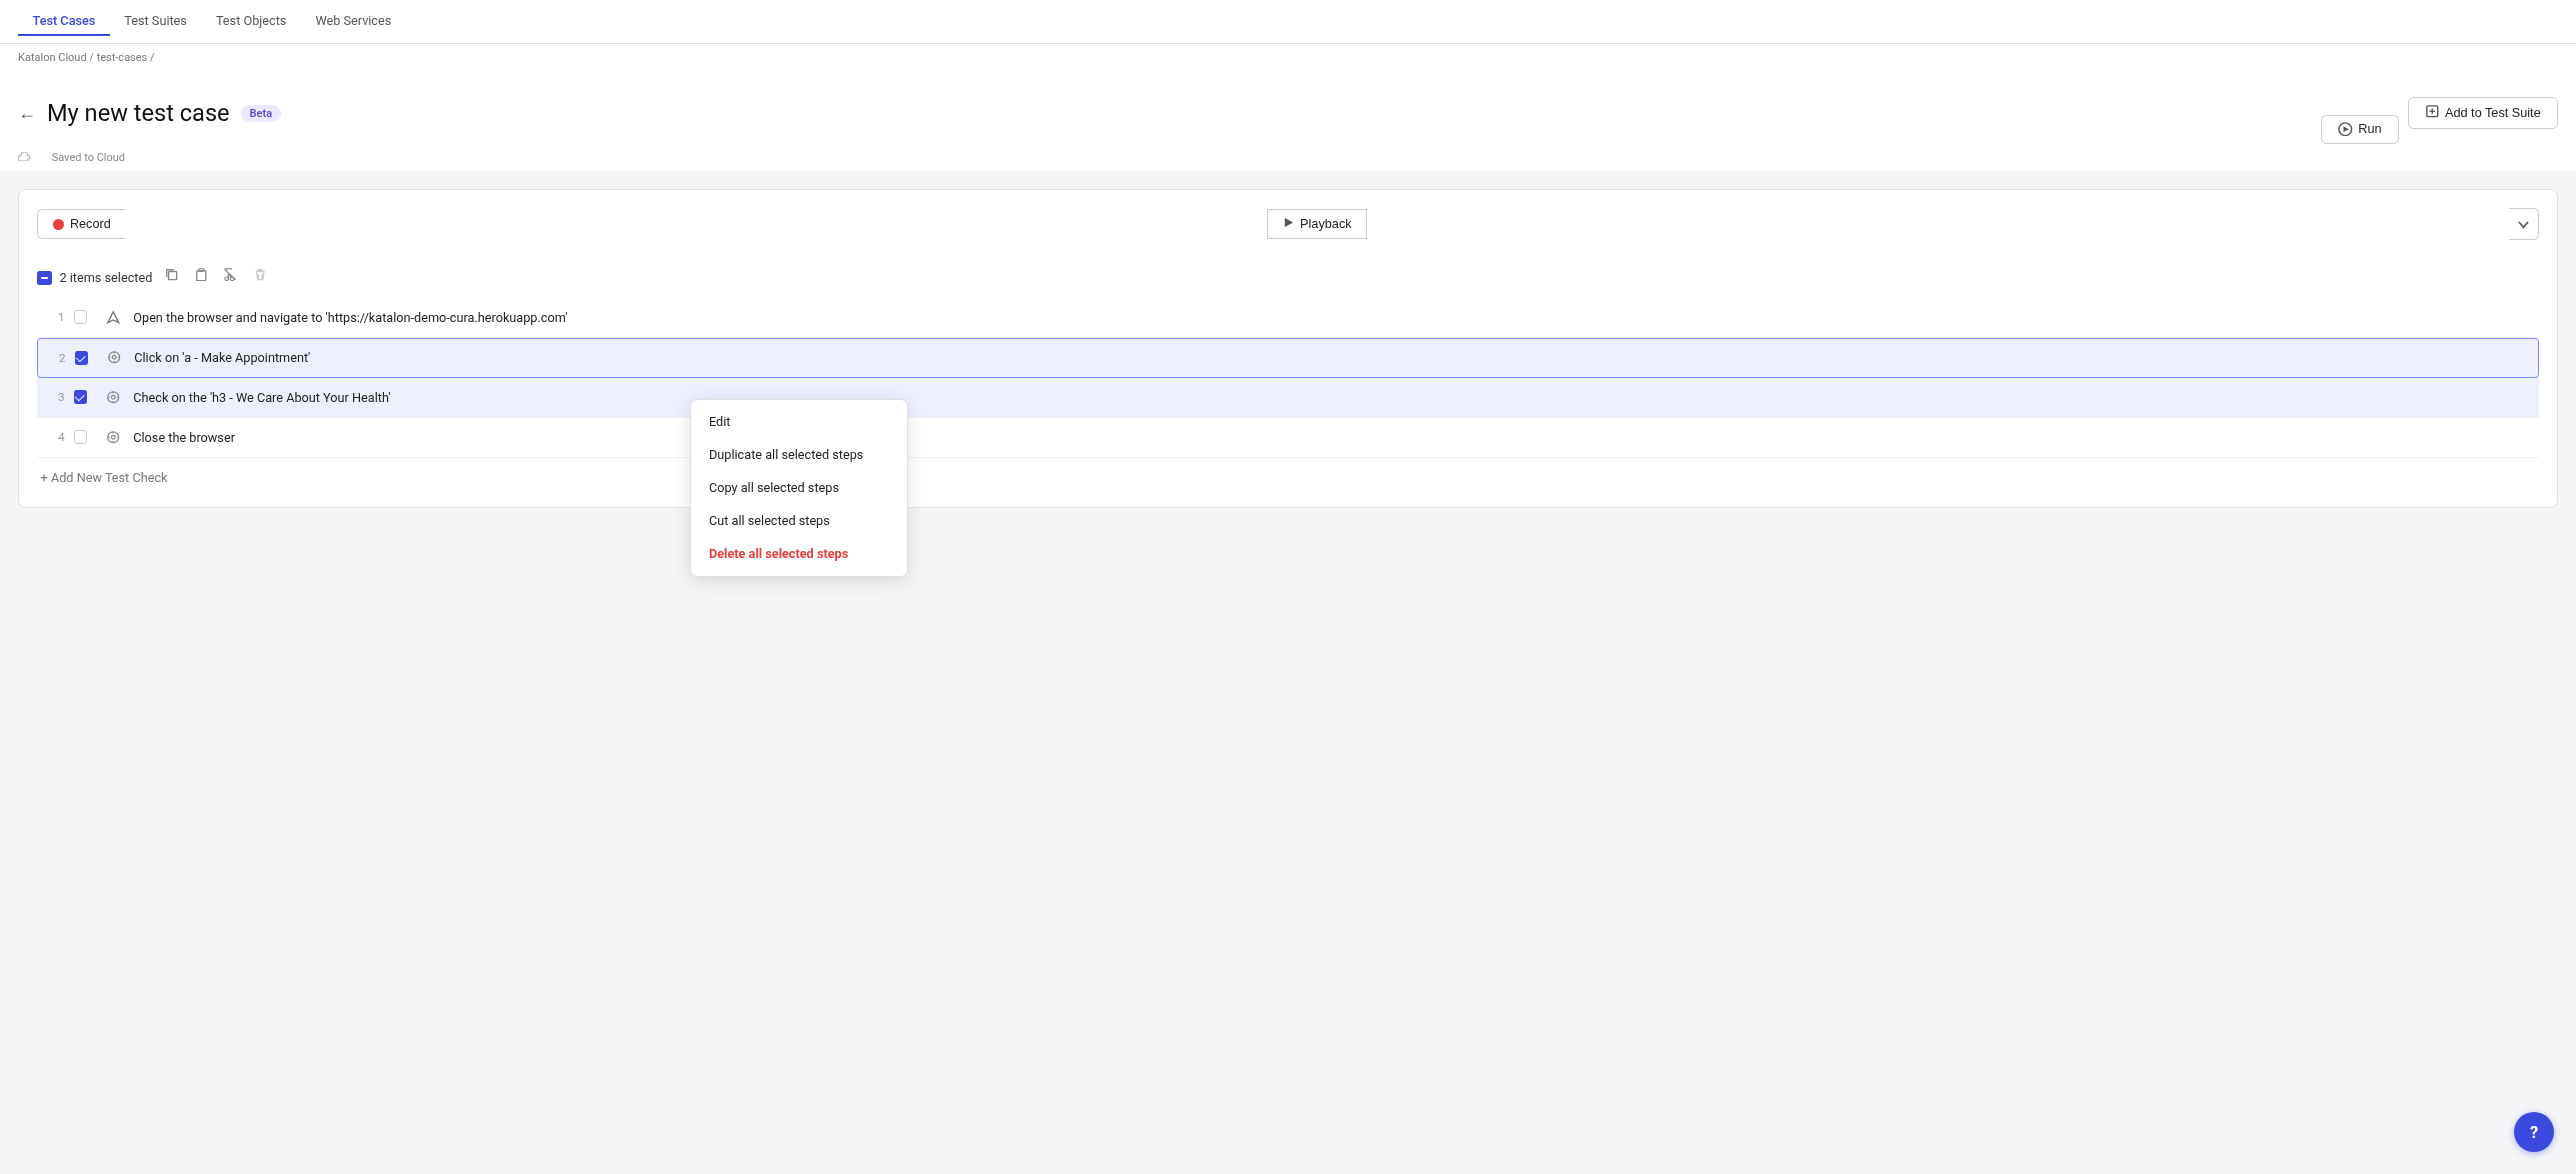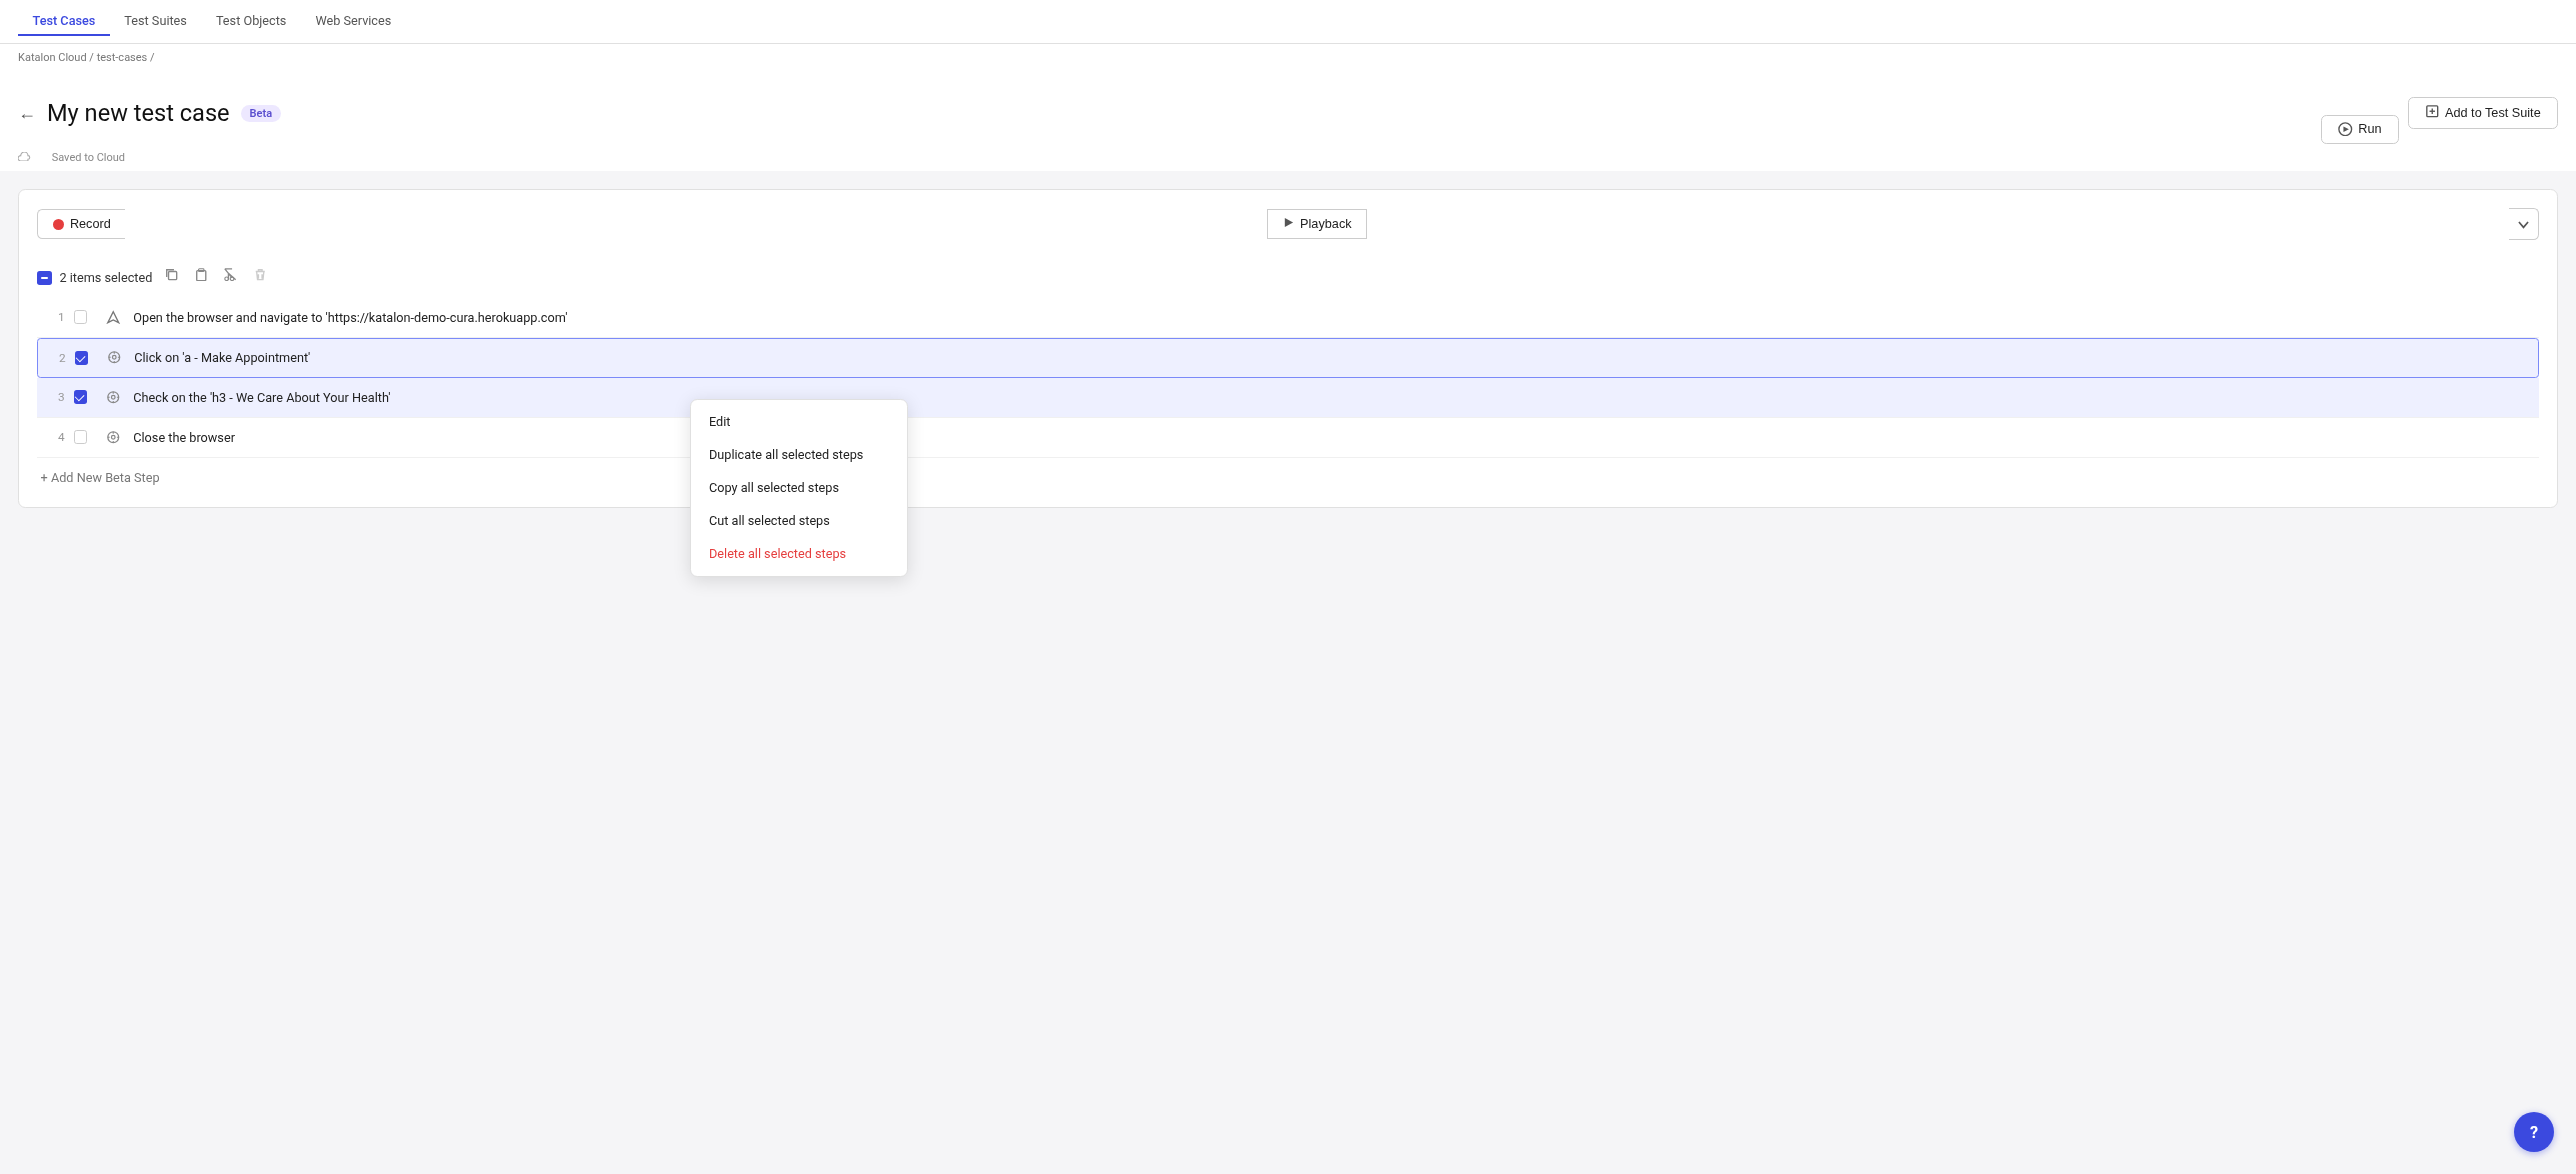--- a/index.html
+++ b/index.html
@@ -325,21 +325,21 @@
       padding: 5.4px 0;
       top: 399px;
       left: 690px;
     }
     .context-menu-item {
       padding: 9px 18px;
       cursor: pointer;
       font-size: 12.7px;
       color: #222;
     }
-    .context-menu-item.danger { color: #e53e3e; }
+    .context-menu-item.danger { color: #e53e3e; font-weight: bold; }
 
     
     .help-btn {
       position: fixed;
       bottom: 22px;
       right: 22px;
       width: 40px;
       height: 40px;
       background: #3b49df;
       border-radius: 50%;
@@ -528,21 +528,21 @@
               <line x1="8" y1="12" x2="8" y2="14" stroke="#888" stroke-width="1.2"></line>
               <line x1="2" y1="8" x2="4" y2="8" stroke="#888" stroke-width="1.2"></line>
               <line x1="12" y1="8" x2="14" y2="8" stroke="#888" stroke-width="1.2"></line>
             </svg>
         </span>
         <span class="step-desc">Close the browser</span>
       </div>
     </div>
 
     <div class="add-step-row">
-      <span>+ Add New Beta Step</span>
+      <span>+ Add New Test Check</span>
     </div>
 
   </div>
 
 
 </div>
 
 <div class="context-menu">
   <div class="context-menu-item">Edit</div>
   <div class="context-menu-item">Duplicate all selected steps</div>

